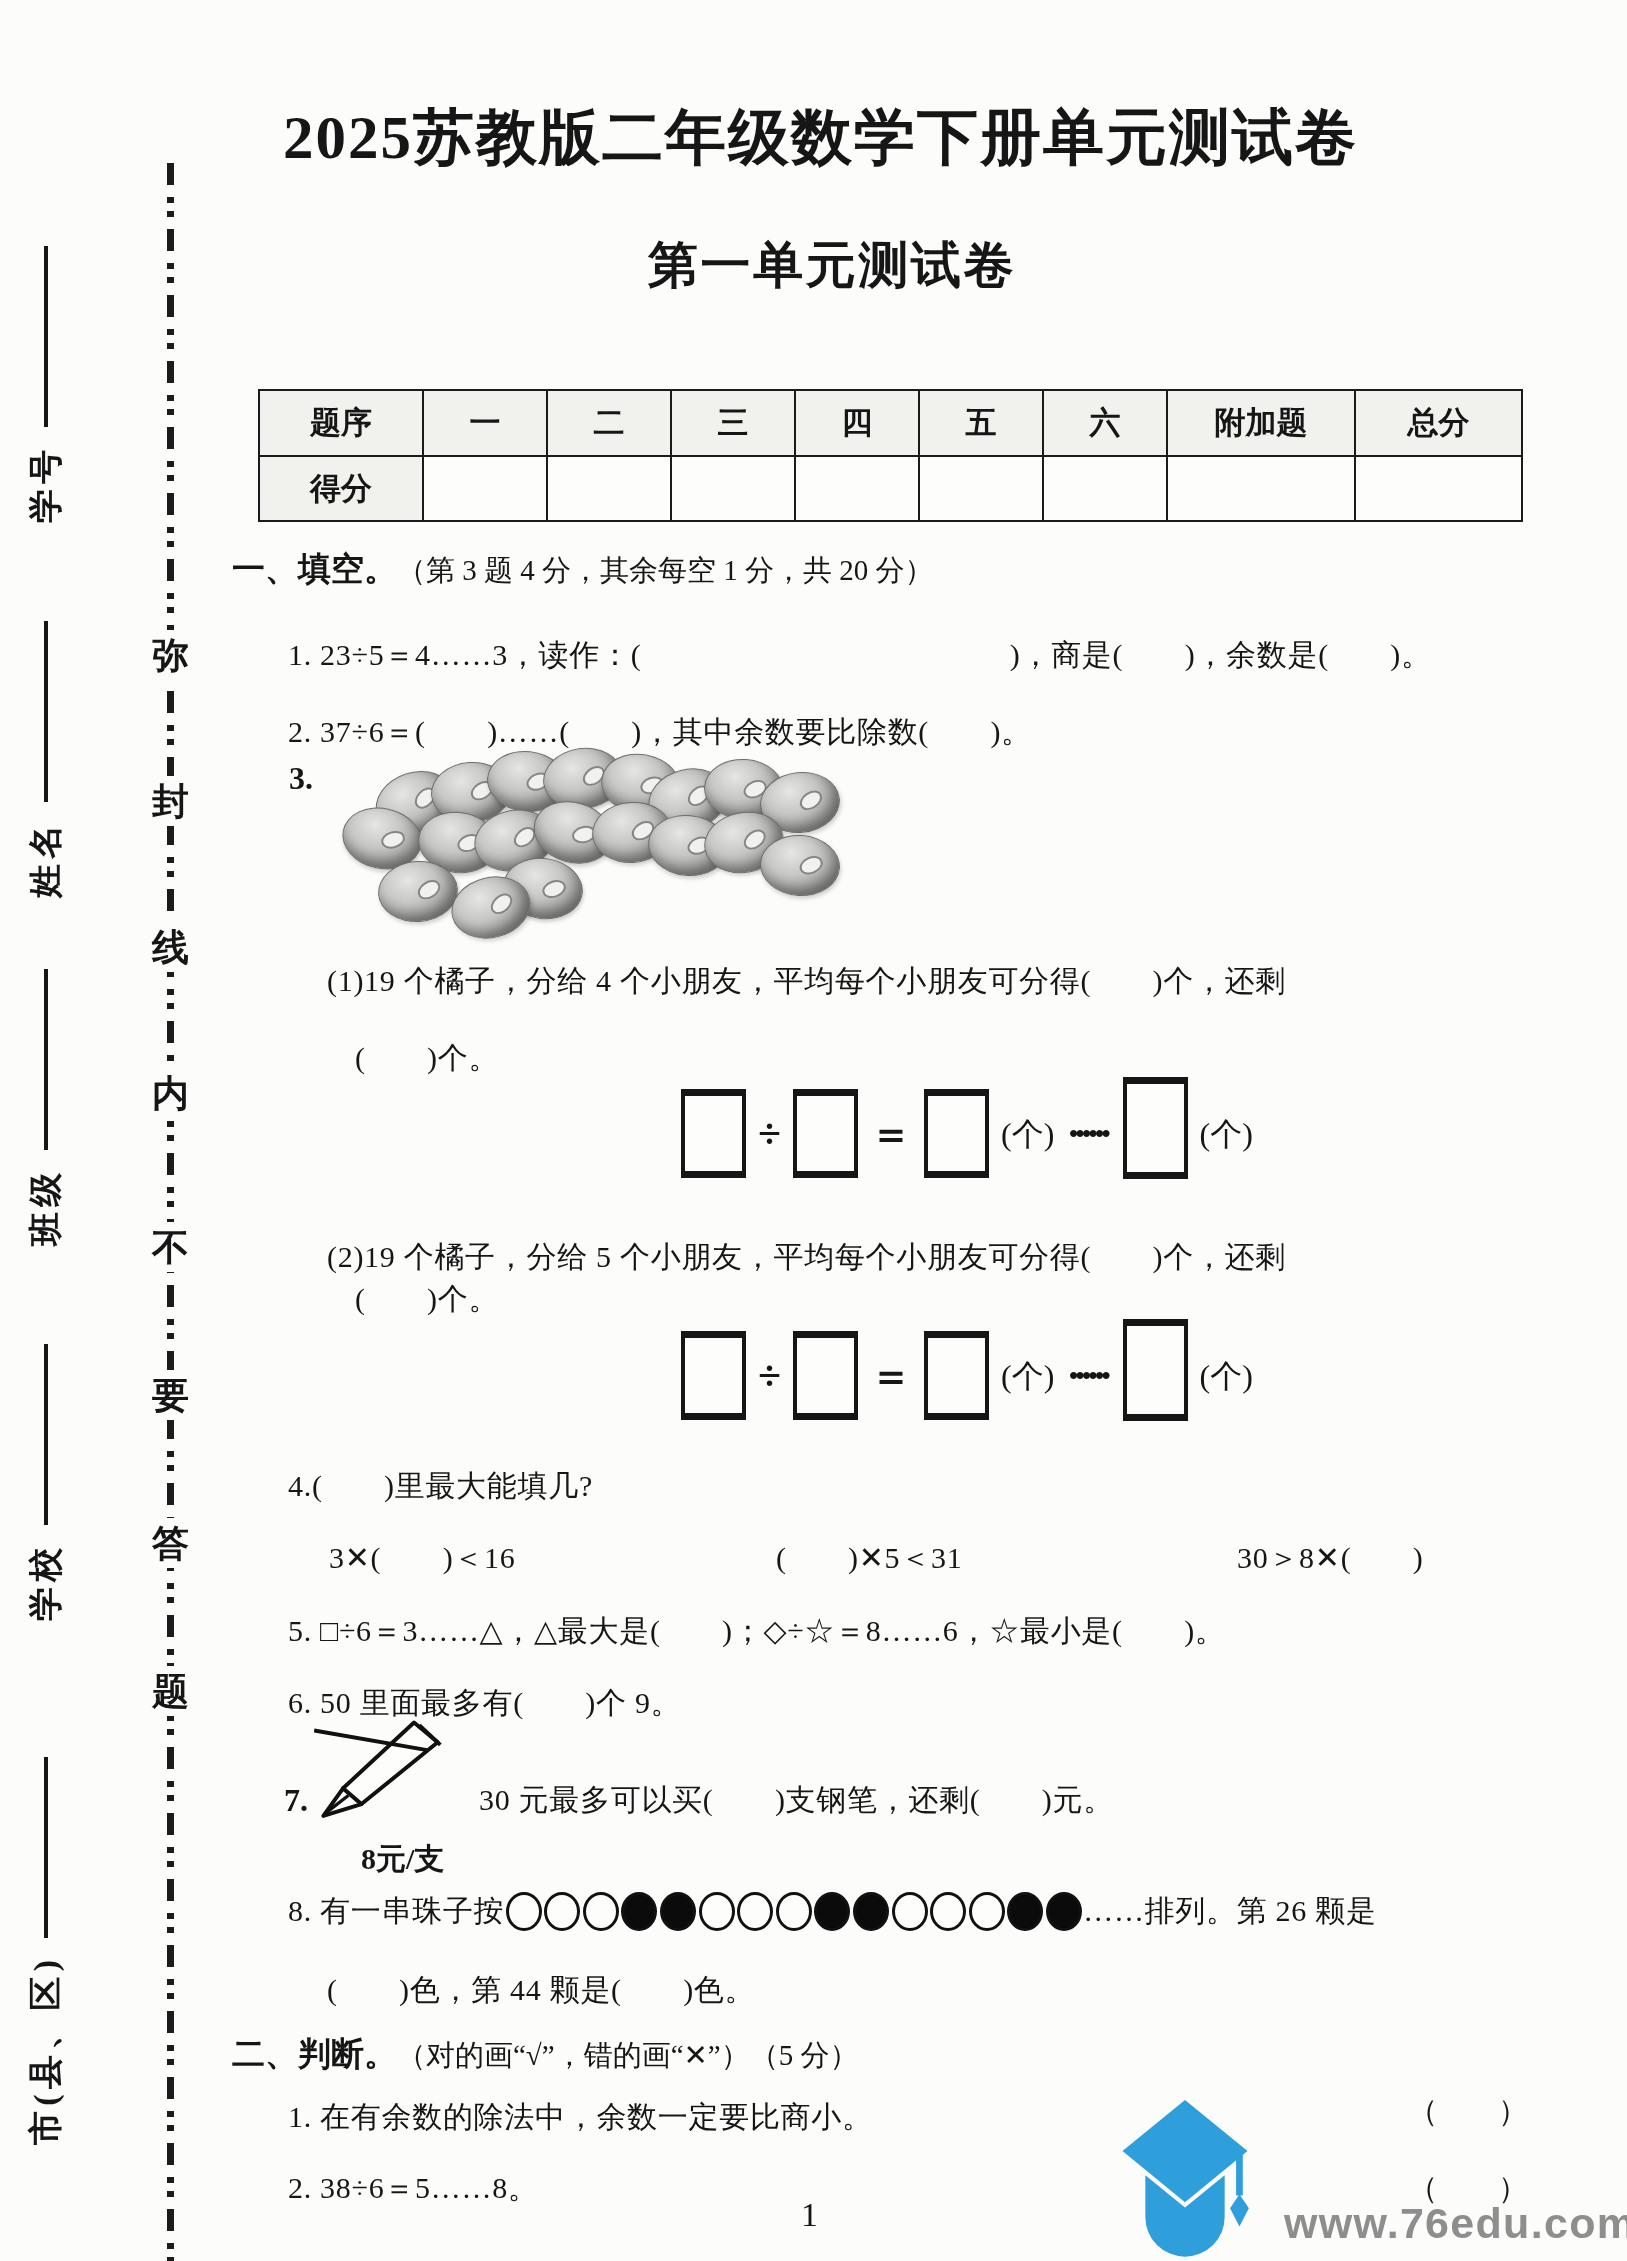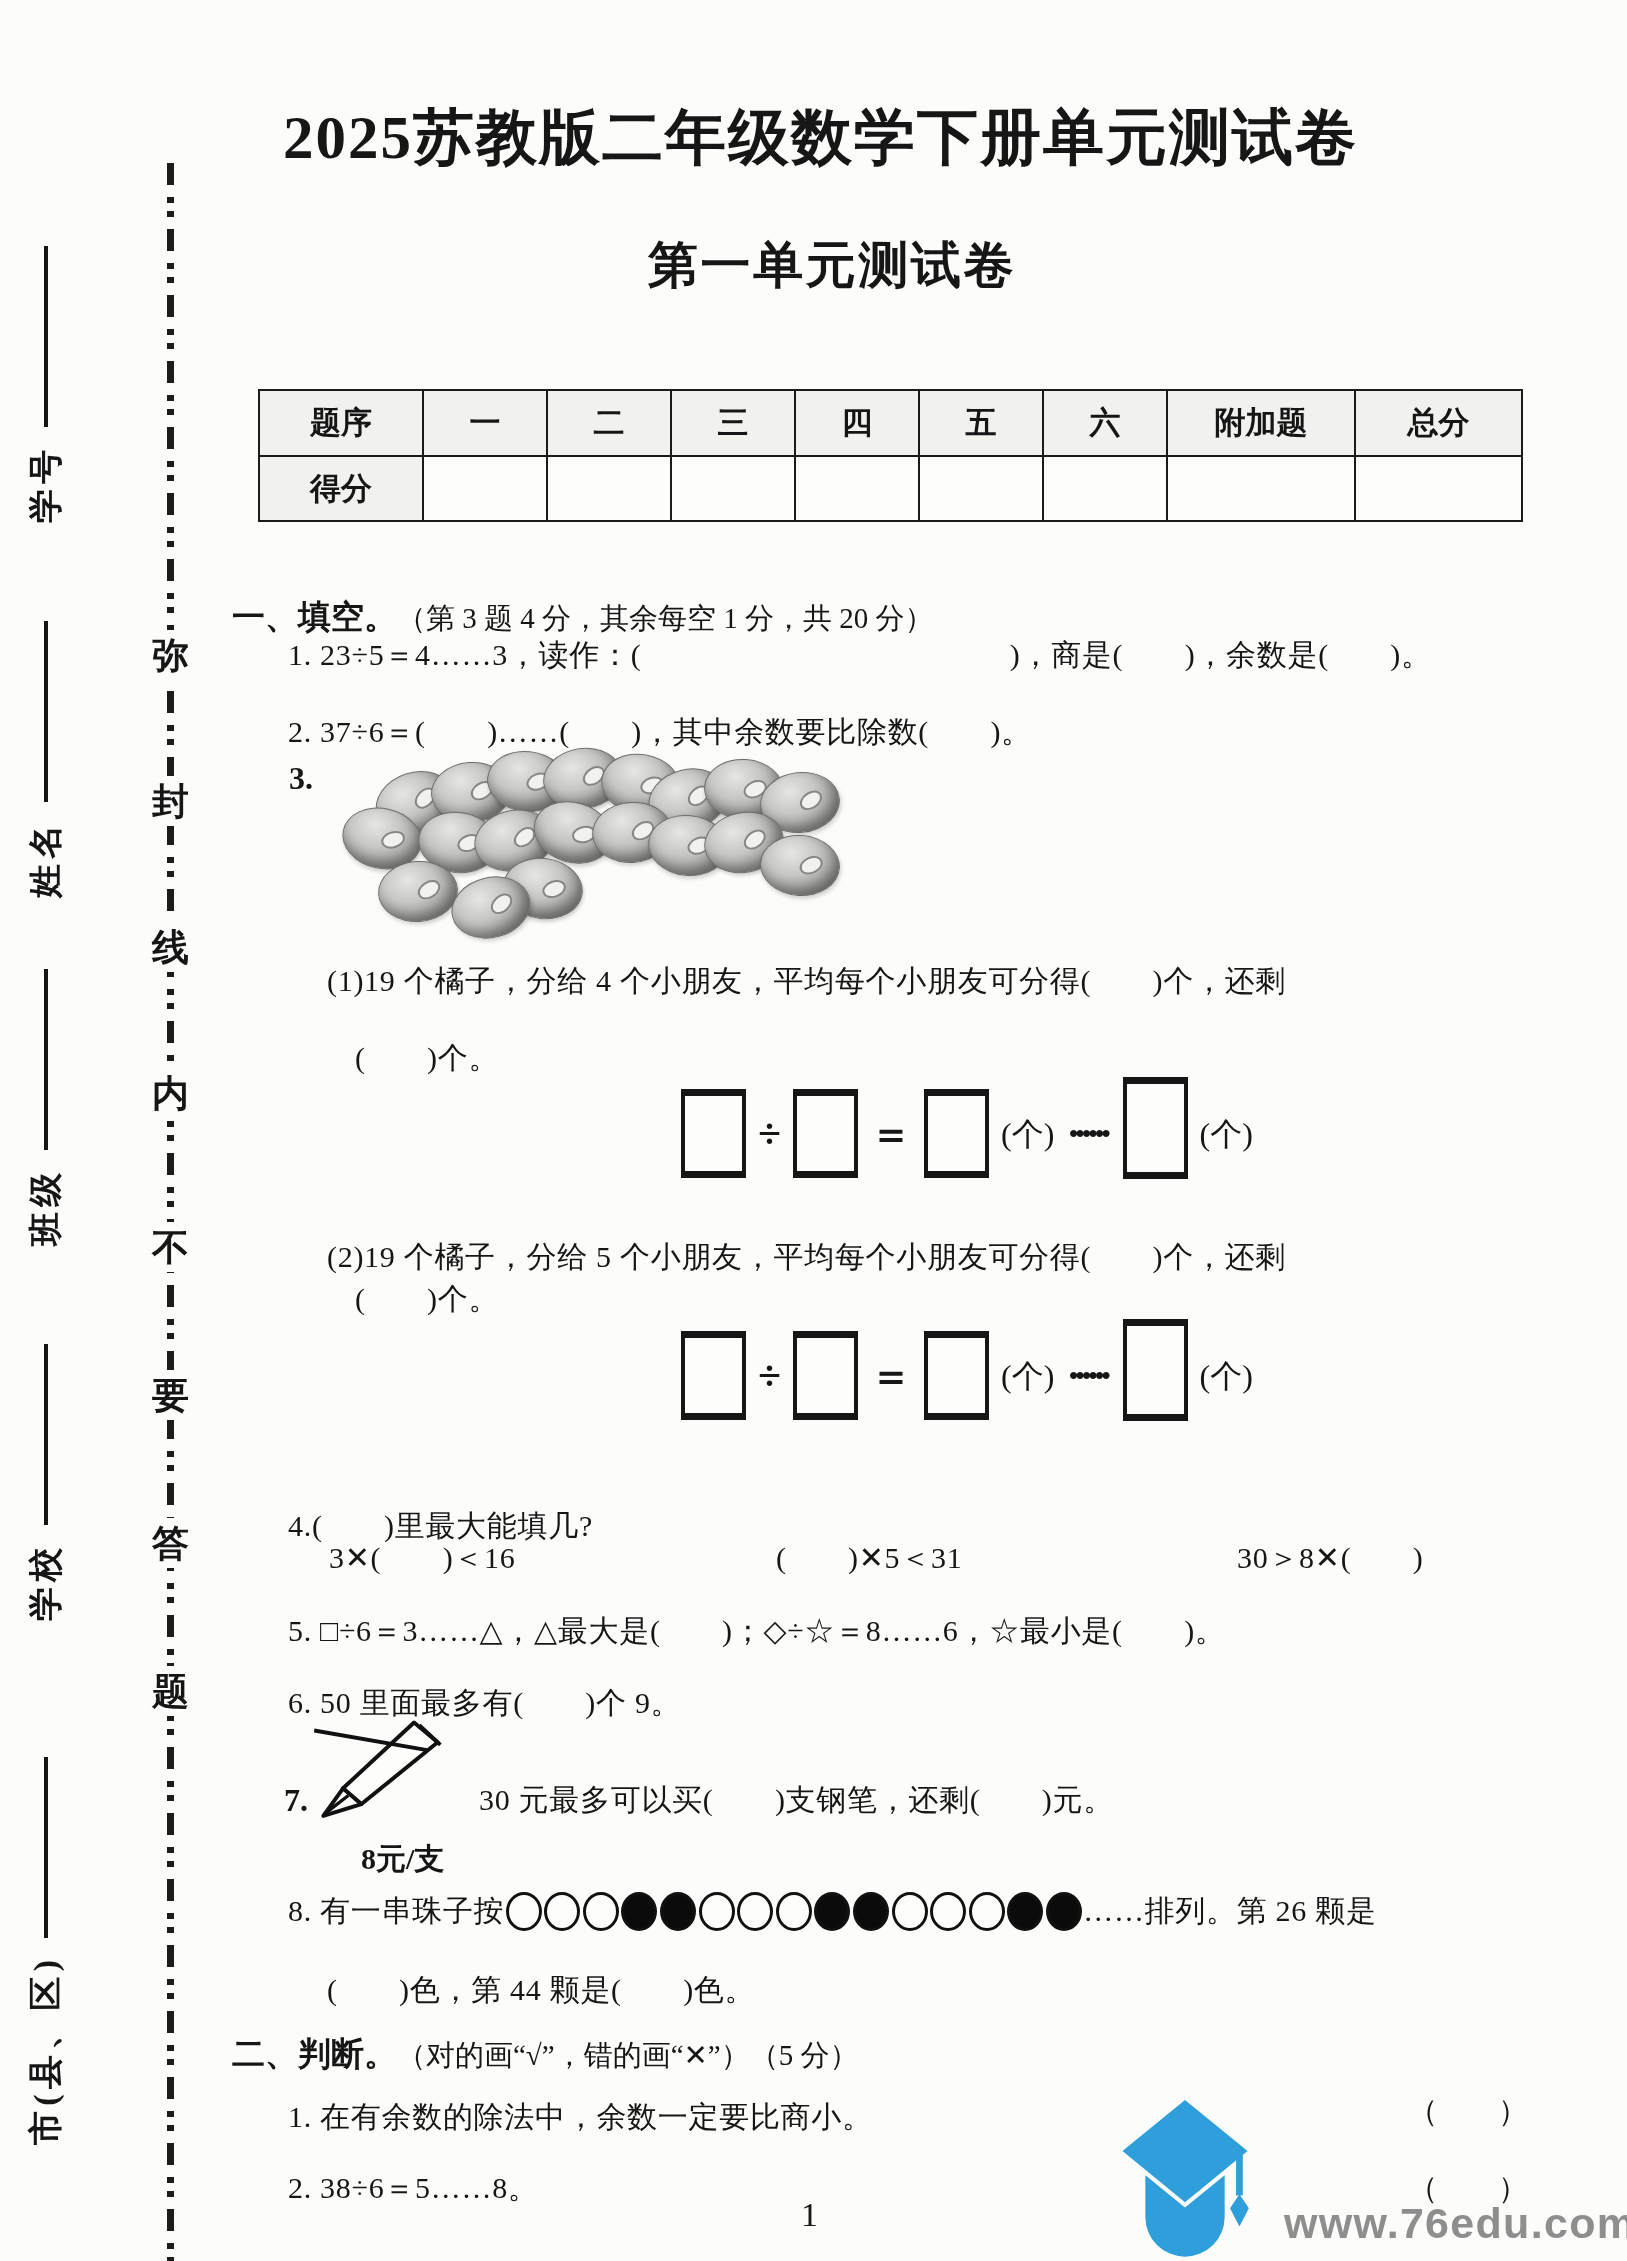--- a/index.html
+++ b/index.html
@@ -161,21 +161,21 @@
           <td></td>
           <td></td>
           <td></td>
           <td></td>
           <td></td>
           <td></td>
         </tr>
     </tbody>
   </table>
 
-  <div class="abs nowrap" style="left:232px;top:547px;margin-top:48px;">
+  <div class="abs nowrap" style="left:232px;top:547px;">
     <span class="sec-head">一、填空。</span><span class="sec-note">（第 3 题 4 分，其余每空 1 分，共 20 分）</span>
   </div>
 
   <div class="abs tline" style="left:288px;top:635px;">1. 23÷5＝4……3，读作：(　　　　　　　　　　　　)，商是(　　)，余数是(　　)。</div>
   <div class="abs tline" style="left:288px;top:712px;">2. 37÷6＝(　　)……(　　)，其中余数要比除数(　　)。</div>
 
   <div class="abs" style="left:289px;top:760px;font-size:32px;font-weight:700;">3.</div>
   <div class="beans" id="beans">
       <div class="bean" style="left: 36px; top: 36px; transform: rotate(-18deg);"></div>
       <div class="bean" style="left: 3.3px; top: 72px; transform: rotate(12deg);"></div>
@@ -221,21 +221,21 @@
     <span class="sym">÷</span>
     <span class="box"></span>
     <span class="sym">＝</span>
     <span class="box"></span>
     <span class="unit">(个)</span>
     <span class="dots">••••••</span>
     <span class="box tall"></span>
     <span class="unit">(个)</span>
   </div>
 
-  <div class="abs tline" style="left:288px;top:1466px;margin-top:40px;">4.(　　)里最大能填几?</div>
+  <div class="abs tline" style="left:288px;top:1466px;">4.(　　)里最大能填几?</div>
   <div class="abs tline" style="left:329px;top:1538px;">3✕(　　)＜16</div>
   <div class="abs tline" style="left:776px;top:1538px;">(　　)✕5＜31</div>
   <div class="abs tline" style="left:1237px;top:1538px;">30＞8✕(　　)</div>
 
   <div class="abs tline" style="left:288px;top:1611px;">5. □÷6＝3……△，△最大是(　　)；◇÷☆＝8……6，☆最小是(　　)。</div>
   <div class="abs tline" style="left:288px;top:1683px;">6. 50 里面最多有(　　)个 9。</div>
 
   <div class="abs" style="left:284px;top:1782px;font-size:32px;font-weight:700;">7.</div>
   <svg class="abs" style="left:314px;top:1716px;" width="158" height="115" viewBox="0 0 240 175">
     <polygon points="14,152 44,110 72,134" fill="#fdfdfb" stroke="#111" stroke-width="6" stroke-linejoin="round"></polygon>

